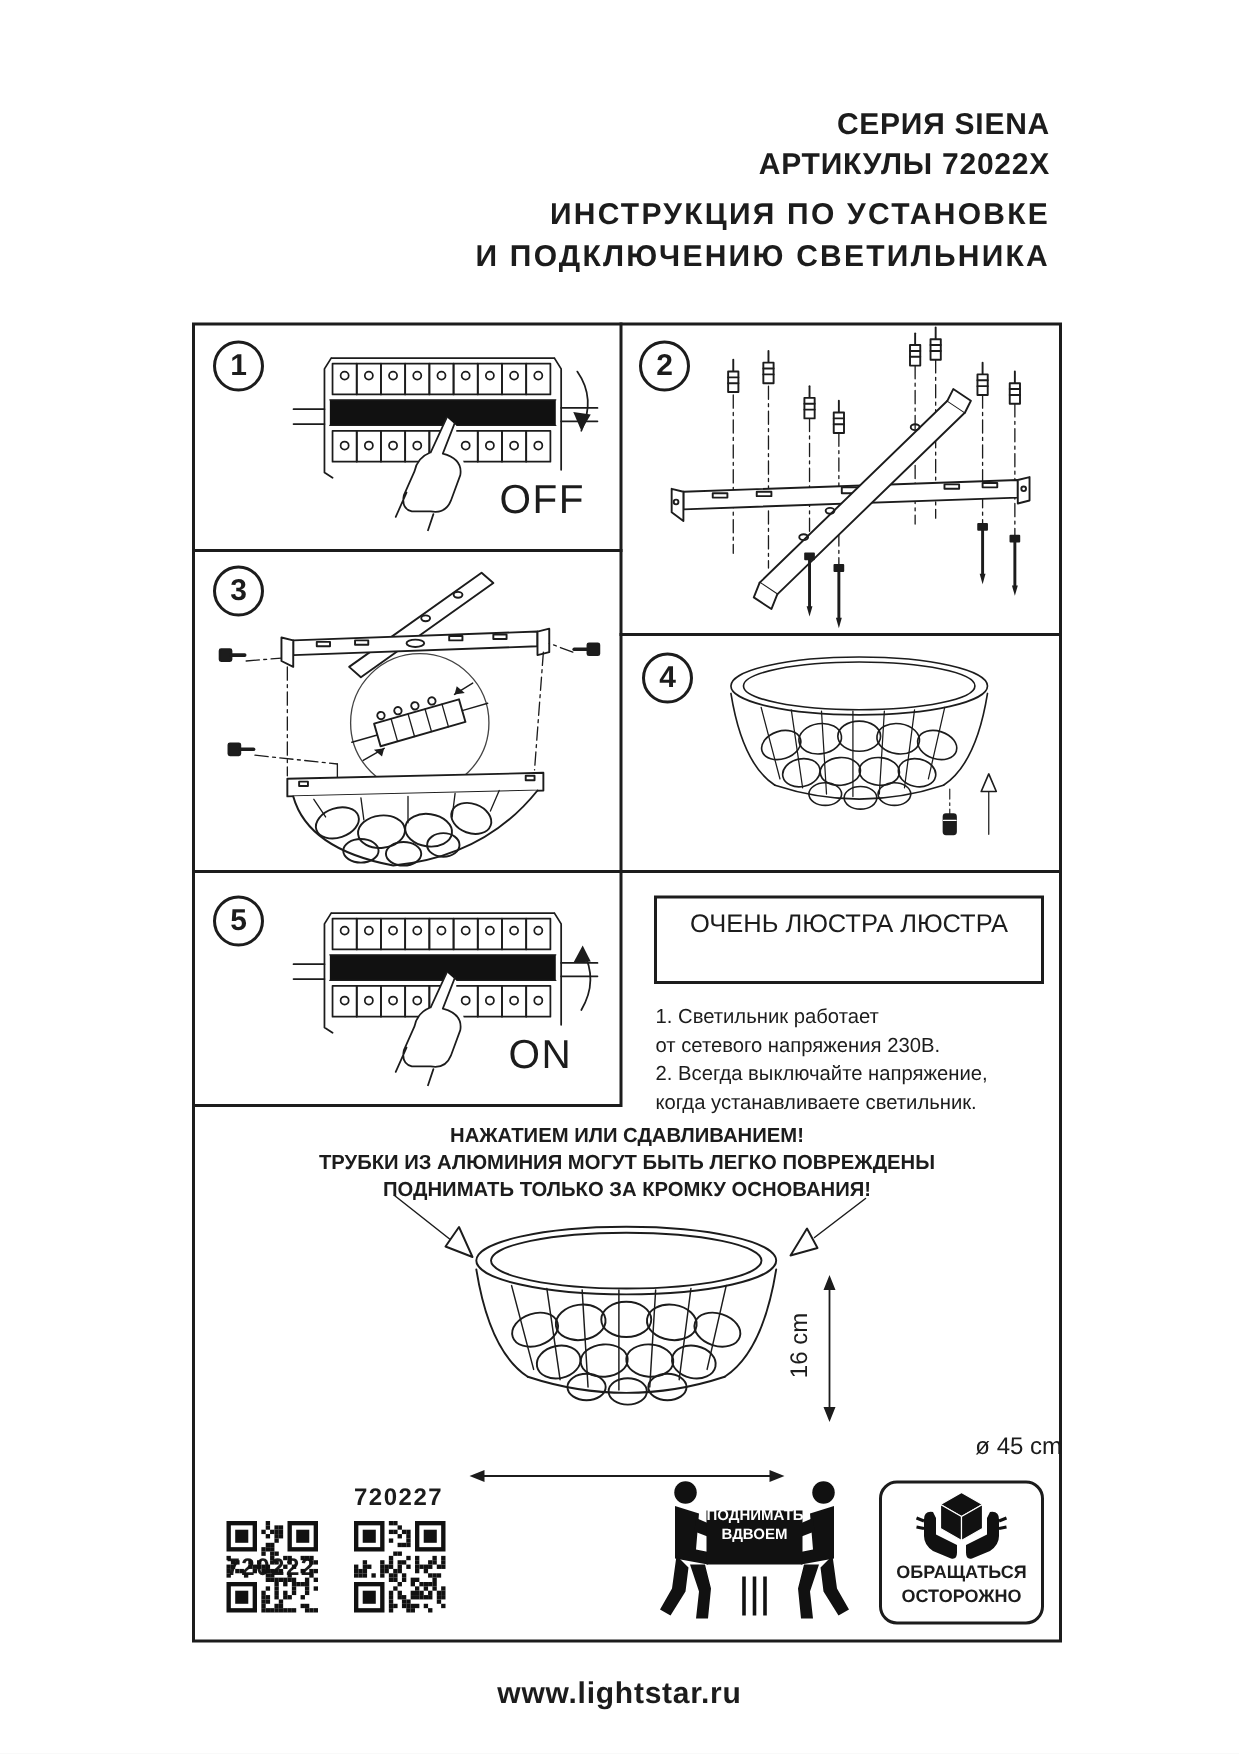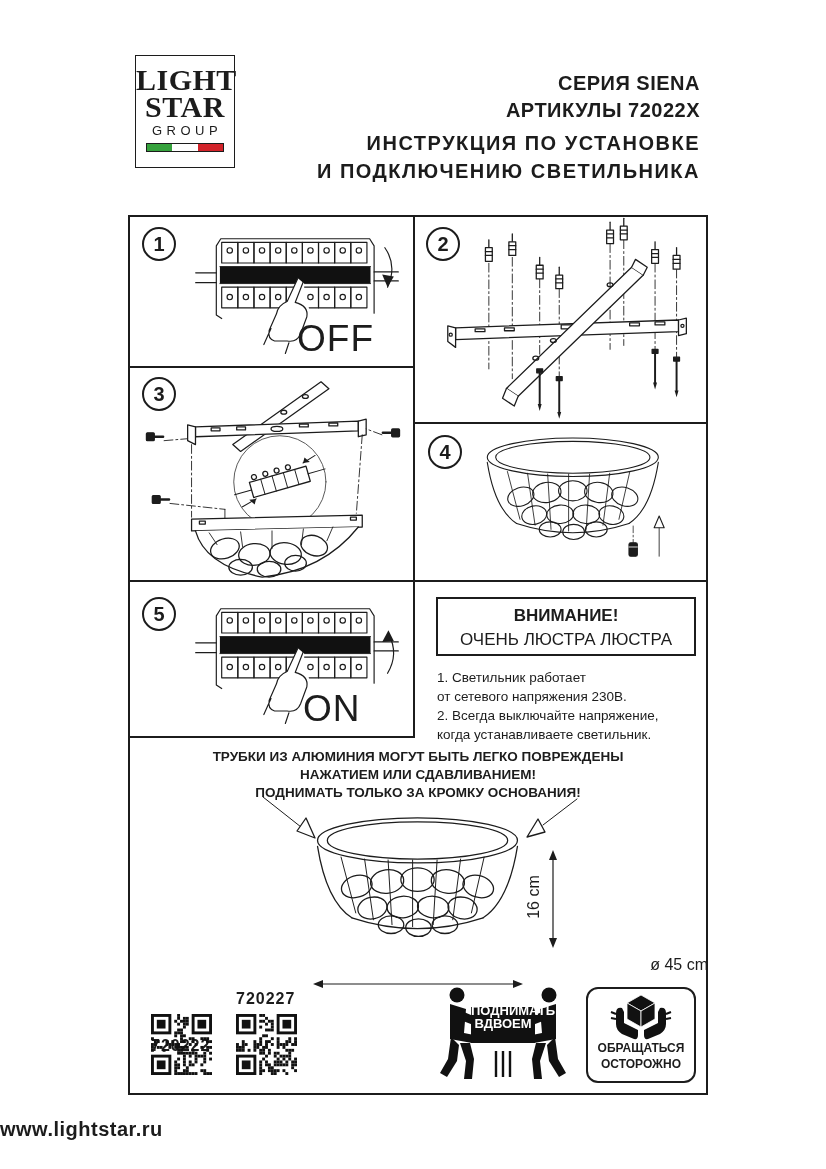--- a/index.html
+++ b/index.html
@@ -23,48 +23,48 @@
   .frame { position:absolute; left:128px; top:215px; width:580px; height:880px; border:2px solid #1c1c1c; }
   .vline  { position:absolute; left:413px; top:215px; width:2px; height:521px; background:#1c1c1c; }
   .hseg   { position:absolute; background:#1c1c1c; height:2px; }
   .seg1 { left:128px; top:366px; width:287px; }
   .seg2 { left:413px; top:422px; width:295px; }
   .seg3 { left:128px; top:580px; width:580px; }
   .seg4 { left:128px; top:736px; width:287px; }
 
   .step-circle { position:absolute; width:34px; height:34px; border:2px solid #1c1c1c; border-radius:50%;
                  font-size:20px; font-weight:bold; display:flex; align-items:center; justify-content:center; background:#fff; }
-  .switch-label { position:absolute; font-size:37px; letter-spacing:1px; color:#1c1c1c; }
+  .switch-label { position:absolute; font-size:27px; letter-spacing:1px; color:#1c1c1c;margin-left:36px; }
 
   svg { position:absolute; overflow:visible; }
   .sk { stroke:#1c1c1c; fill:none; stroke-width:1.3; stroke-linecap:round; stroke-linejoin:round; }
 
   
   .warn-box { position:absolute; left:436px; top:597px; width:260px; height:59px; border:2px solid #1c1c1c;
               text-align:center; padding-top:5px; }
   .warn-box .l1 { font-weight:bold; font-size:17px; line-height:24px; }
   .warn-box .l2 { font-size:17px; line-height:24px; }
   .notes { position:absolute; left:437px; top:668px; font-size:13.5px; line-height:19px; }
 
   
   .caution { position:absolute; left:128px; top:748px; width:580px; text-align:center;
              font-weight:bold; font-size:13.5px; line-height:18px; }
   .dim-w-label { position:absolute; left:128px; top:956px; width:580px; text-align:right; font-size:16px; }
   .dim-h-label { position:absolute; left:504px; top:888px; width:60px; text-align:center; font-size:16px;
                  transform:rotate(-90deg); }
   .qr-label { position:absolute; font-size:16px; font-weight:bold; letter-spacing:1px; }
 
   .lift-text { position:absolute; left:471px; top:1004px; width:64px; text-align:center;
-               color:#fff; font-weight:bold; font-size:13px; line-height:13px; }
+               color:#fff; font-weight:bold; font-size:10px; line-height:13px; }
   .care-box { position:absolute; left:586px; top:987px; width:110px; height:96px;
               border:2.5px solid #1c1c1c; border-radius:12px; background:#fff; }
   .care-text { position:absolute; left:586px; top:1040px; width:110px; text-align:center;
                font-weight:bold; font-size:12px; line-height:16px; }
 
-  .footer { position:absolute; left:0; top:1118px; width:826px; text-align:left;
+  .footer { position:absolute; left:0; top:1118px; width:826px; text-align:center;
             font-weight:bold; font-size:20px; letter-spacing:0.5px; }
 </style>
 </head>
 <body>
 
 <div class="page">
 
   <svg width="0" height="0" style="position:absolute">
     <defs>
       <g id="breaker" class="sk">
@@ -132,30 +132,20 @@
         <ellipse cx="110" cy="98" rx="16" ry="11" transform="rotate(-4 110 98)"></ellipse>
         <ellipse cx="141" cy="98" rx="16" ry="11" transform="rotate(4 141 98)"></ellipse>
         <ellipse cx="171" cy="99" rx="15" ry="11" transform="rotate(12 171 99)"></ellipse>
         <ellipse cx="98" cy="116" rx="13" ry="9"></ellipse>
         <ellipse cx="126" cy="119" rx="13" ry="9"></ellipse>
         <ellipse cx="153" cy="116" rx="13" ry="9"></ellipse>
       </g>
     </defs>
   </svg>
 
-  <div class="logo-box">
-    <div class="logo-line">LIGHT</div>
-    <div class="logo-line">STAR</div>
-    <div class="logo-group">GROUP</div>
-    <div class="logo-flag">
-      <span style="background:#36a23d"></span>
-        <span style="background:#ffffff"></span>
-        <span style="background:#d2232a"></span>
-    </div>
-  </div>
 
   <div class="hdr-top">
     <div>СЕРИЯ SIENA</div>
     <div>АРТИКУЛЫ 72022X</div>
   </div>
   <div class="hdr-title">
     <div>ИНСТРУКЦИЯ ПО УСТАНОВКЕ</div>
     <div>И ПОДКЛЮЧЕНИЮ СВЕТИЛЬНИКА</div>
   </div>
 
@@ -356,33 +346,32 @@
     <span>5</span>
     </div>
   <svg style="left:188px; top:598px;" width="218" height="130" viewBox="0 0 230 145">
     <use href="#breaker"></use>
     <path class="sk" d="M216,84 q13,-22 1,-44"></path>
     <path d="M217,36 L210,49 L223,48 Z" fill="#1c1c1c" stroke="none"></path>
   </svg>
   <div class="switch-label" style="left:303px; top:688px;">ON</div>
 
   <div class="warn-box">
-    <div class="l1">ВНИМАНИЕ!</div>
     <div class="l2">ОЧЕНЬ ЛЮСТРА ЛЮСТРА</div>
   </div>
   <div class="notes">
     <div>1. Светильник работает</div>
     <div>от сетевого напряжения 230В.</div>
     <div>2. Всегда выключайте напряжение,</div>
     <div>когда устанавливаете светильник.</div>
   </div>
 
   <div class="caution">
+    <div>НАЖАТИЕМ ИЛИ СДАВЛИВАНИЕМ!</div>
     <div>ТРУБКИ ИЗ АЛЮМИНИЯ МОГУТ БЫТЬ ЛЕГКО ПОВРЕЖДЕНЫ</div>
-    <div>НАЖАТИЕМ ИЛИ СДАВЛИВАНИЕМ!</div>
     <div>ПОДНИМАТЬ ТОЛЬКО ЗА КРОМКУ ОСНОВАНИЯ!</div>
   </div>
 
   <svg style="left:255px; top:793px;" width="330" height="168" viewBox="0 0 330 160">
     <g class="sk">
       <path d="M8,0 L46,30" stroke-width="1"></path>
       <path d="M60,41 L42,34 L51,21 Z" fill="#fff"></path>
       <path d="M322,2 L288,28" stroke-width="1"></path>
       <path d="M272,40 L290,35 L283,22 Z" fill="#fff"></path>
     </g>

